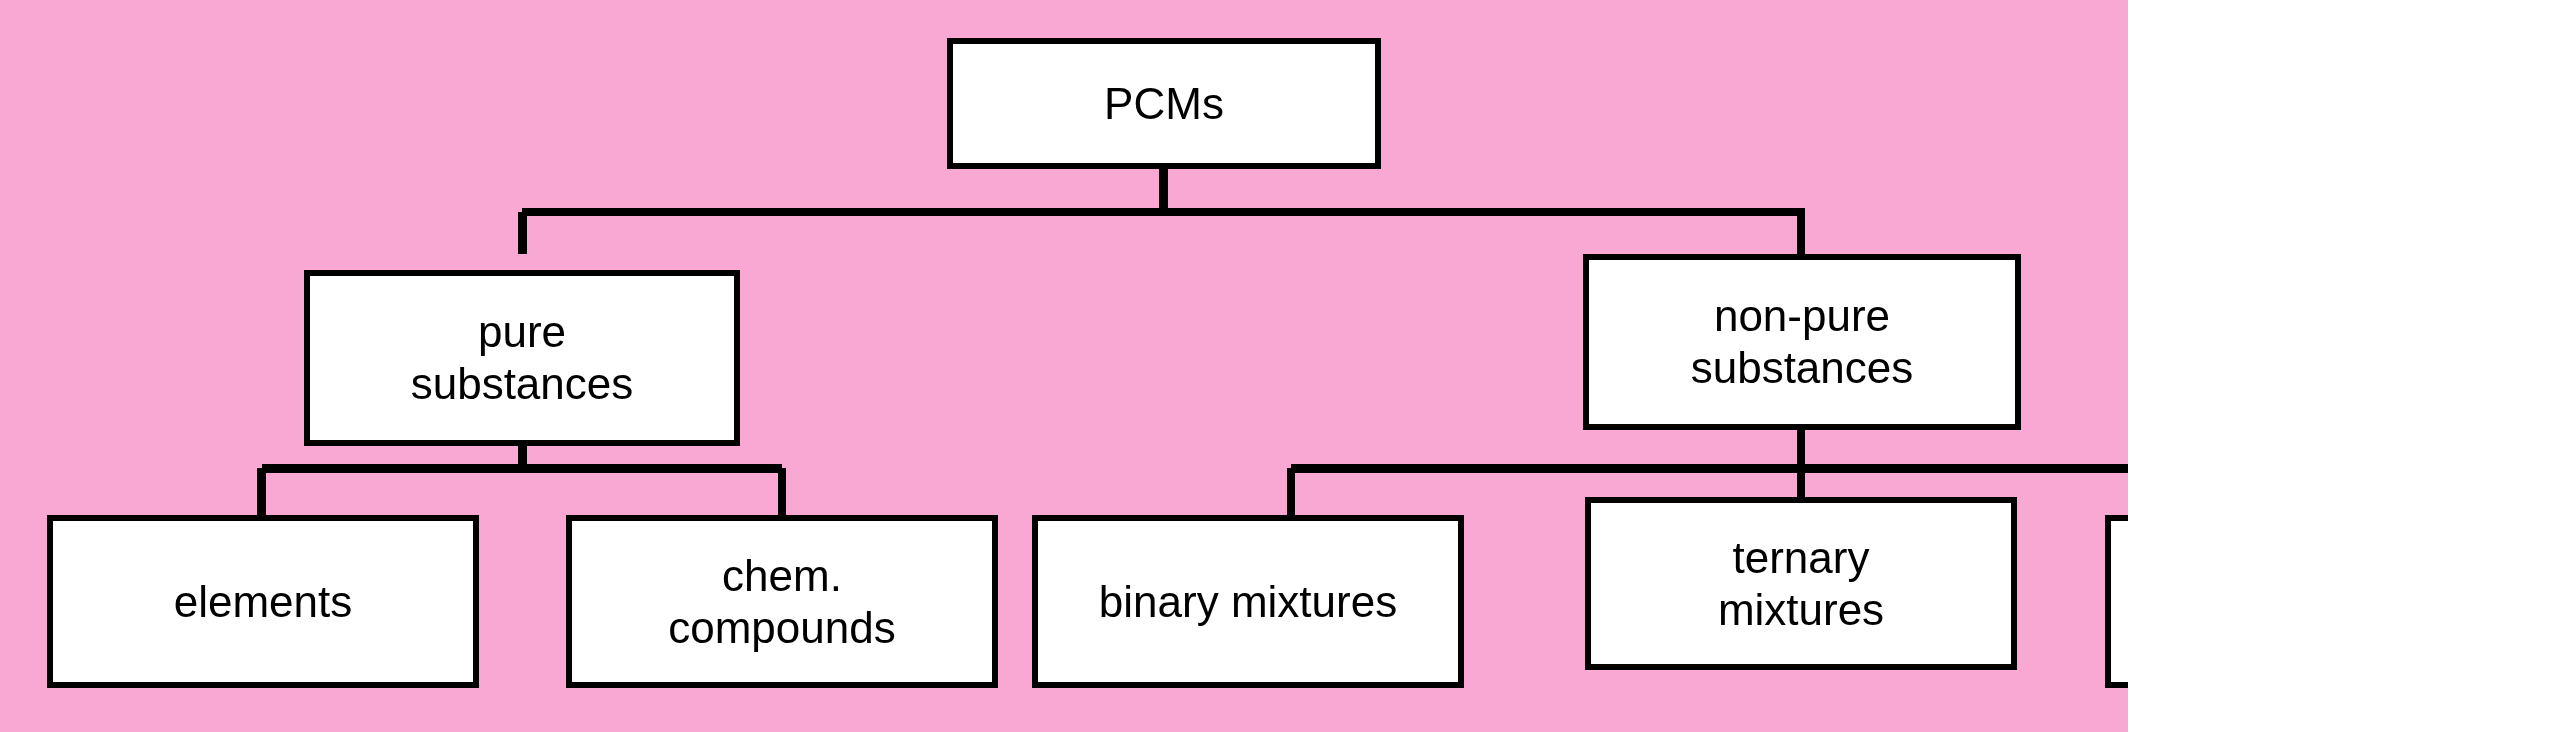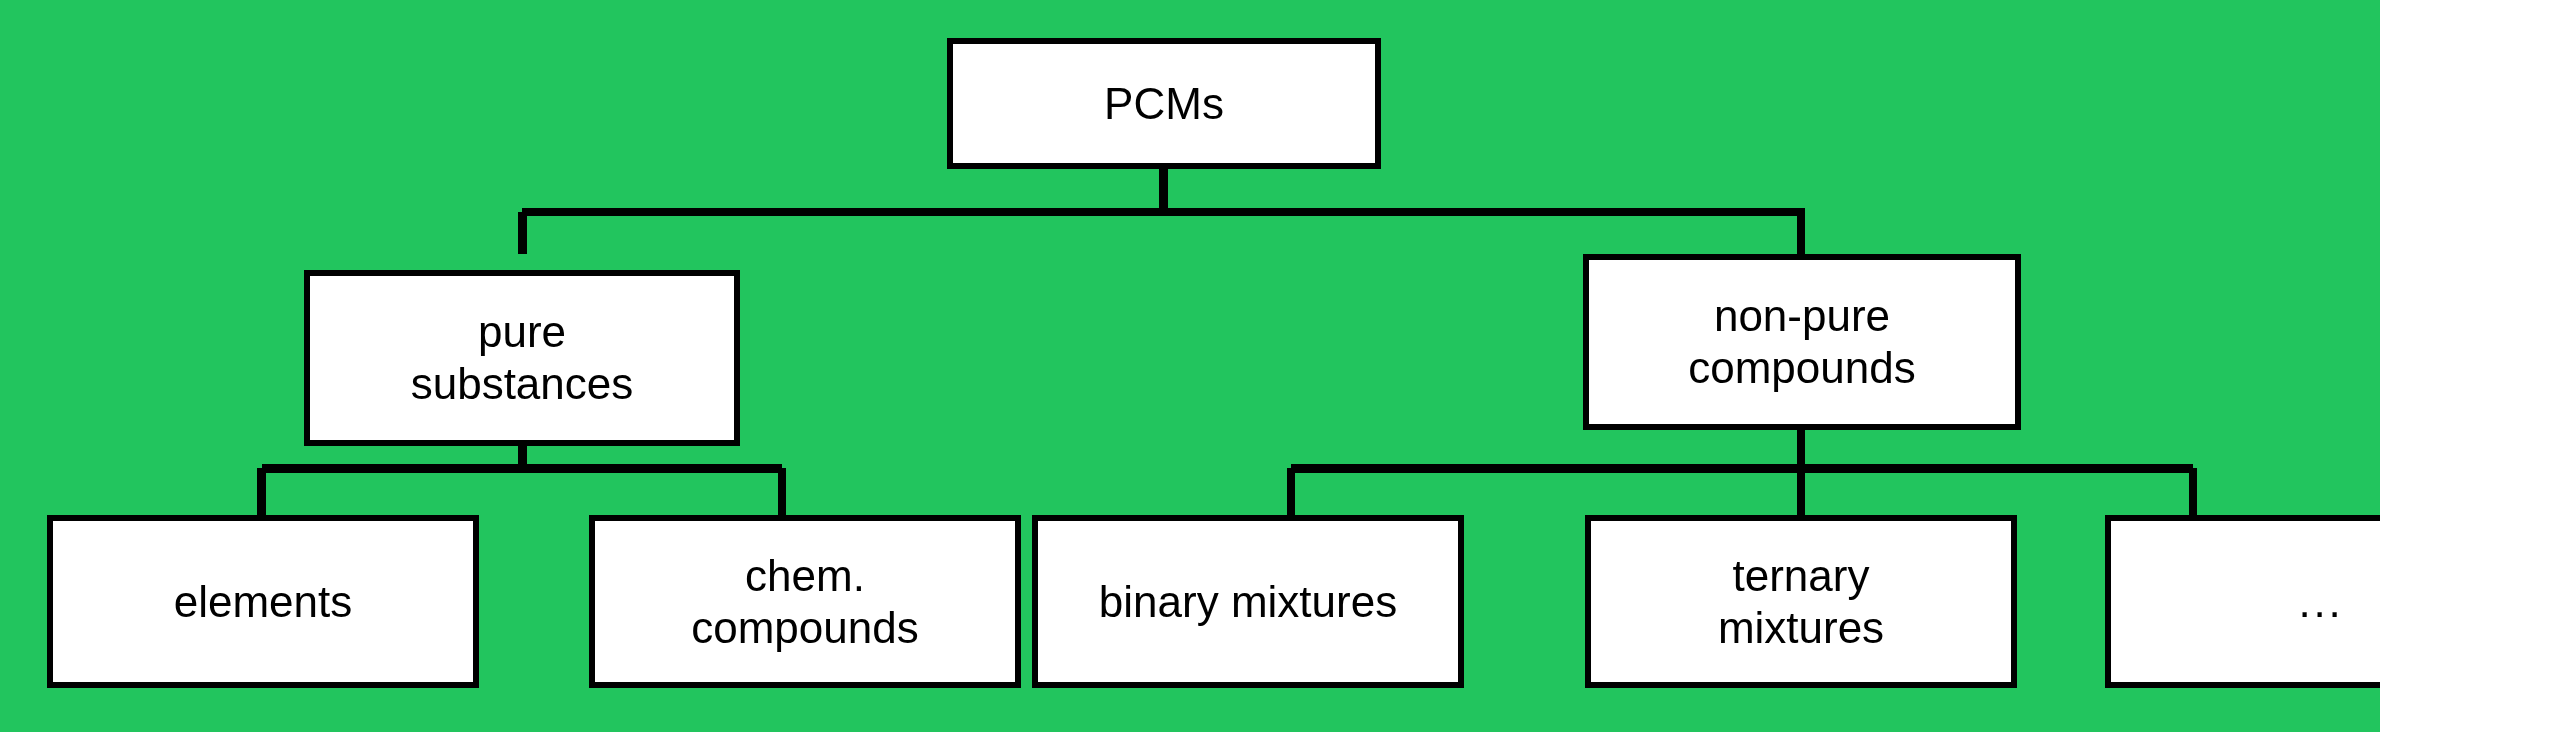--- a/index.html
+++ b/index.html
@@ -6,23 +6,23 @@
   html, body {
     margin: 0;
     padding: 0;
     background: #ffffff;
   }
   body {
     font-family: "Liberation Sans", sans-serif;
   }
   #diagram-root {
     position: relative;
-    width: 2380px;
+    width: 2128px;
     height: 732px;
-    background: #22c55e;
+    background: #f9a8d4;
     overflow: hidden;
   }
   #connector-layer {
     position: absolute;
     left: 0;
     top: 0;
     width: 2576px;
     height: 732px;
     pointer-events: none;
   }
@@ -80,37 +80,37 @@
     <span class="node-label">PCMs</span>
   </div>
 
   <div class="node-box" style="left:304px; top:270px; width:436px; height:176px;text-align:center;">
     <span class="node-label">pure
 substances</span>
   </div>
 
   <div class="node-box" style="left:1583px; top:254px; width:438px; height:176px;">
     <span class="node-label">non-pure
-compounds</span>
+substances</span>
   </div>
 
   <div class="node-box" style="left:47px; top:515px; width:432px; height:173px;justify-content:center;">
     <span class="node-label">elements</span>
   </div>
 
-  <div class="node-box" style="left:566px; top:515px; width:432px; height:173px;margin-left:23px;">
+  <div class="node-box" style="left:566px; top:515px; width:432px; height:173px;">
     <span class="node-label">chem.
 compounds</span>
   </div>
 
   <div class="node-box" style="left:1032px; top:515px; width:432px; height:173px;">
     <span class="node-label">binary mixtures</span>
   </div>
 
-  <div class="node-box" style="left:1585px; top:515px; width:432px; height:173px;">
+  <div class="node-box" style="left:1585px; top:497px; width:432px; height:173px;">
     <span class="node-label">ternary
 mixtures</span>
   </div>
 
   <div class="node-box" style="left:2105px; top:515px; width:432px; height:173px;">
     <span class="node-label ellipsis">...</span>
   </div>
 
 </div>
 

